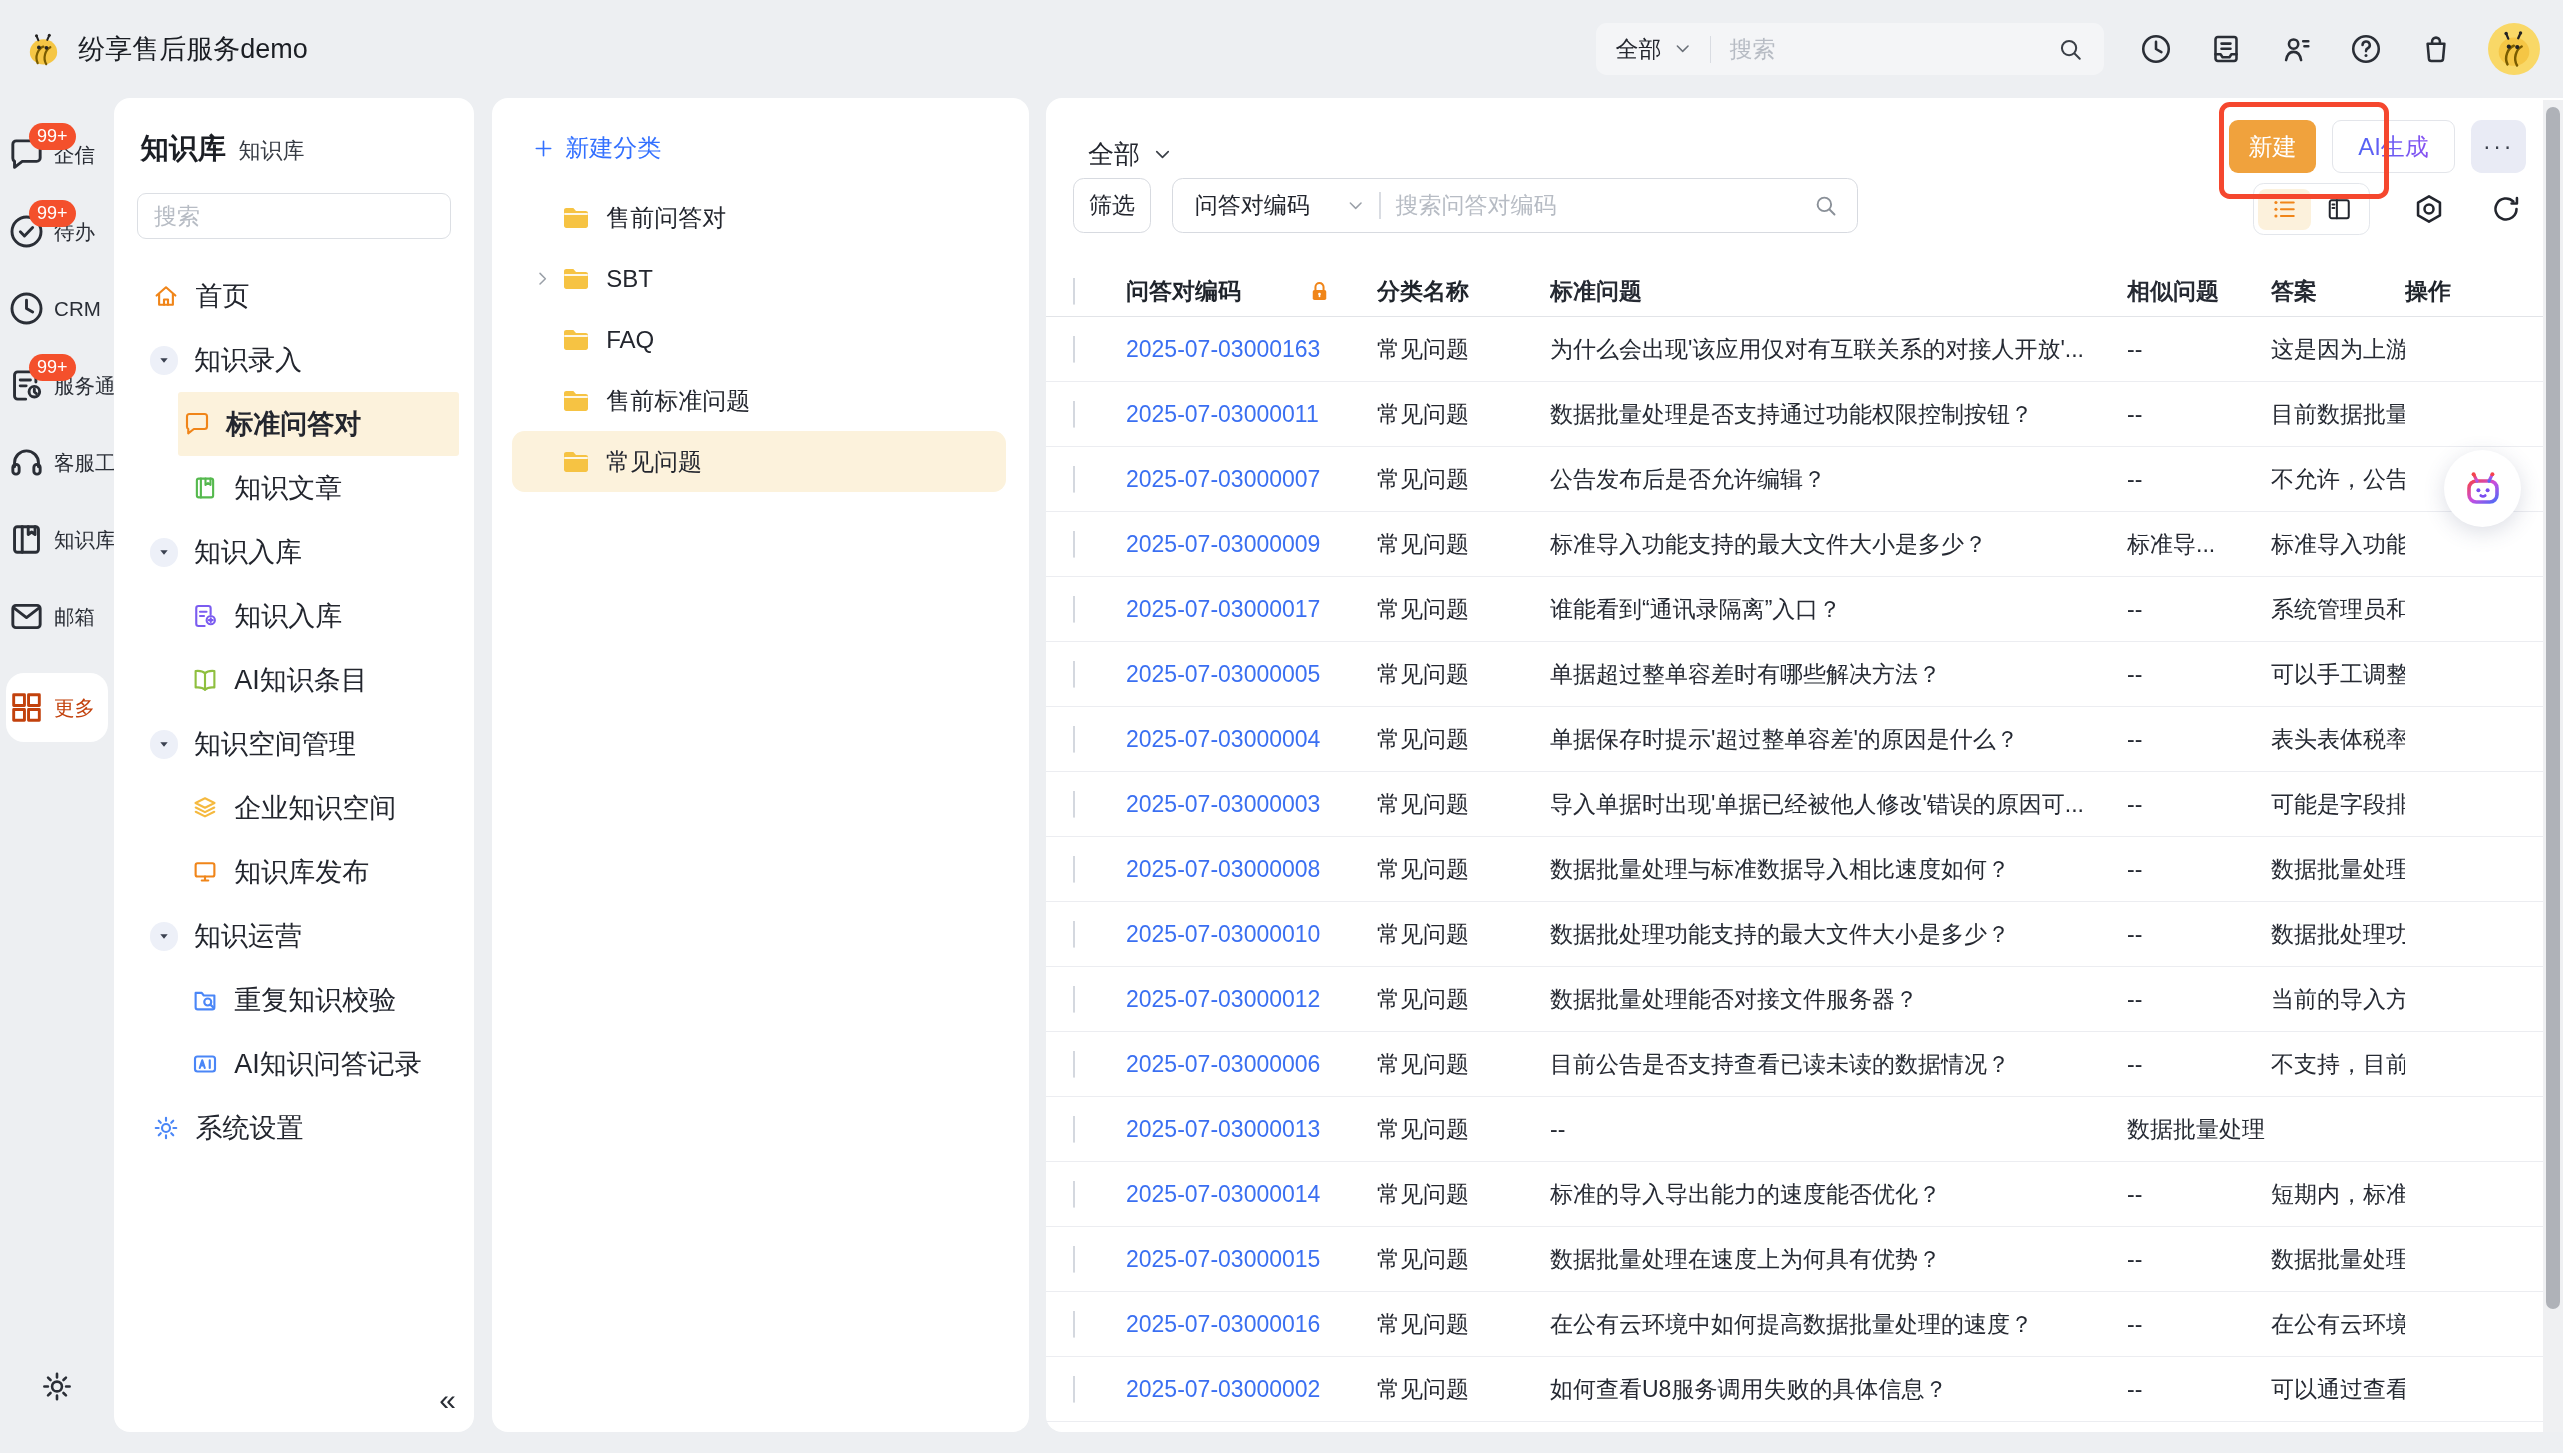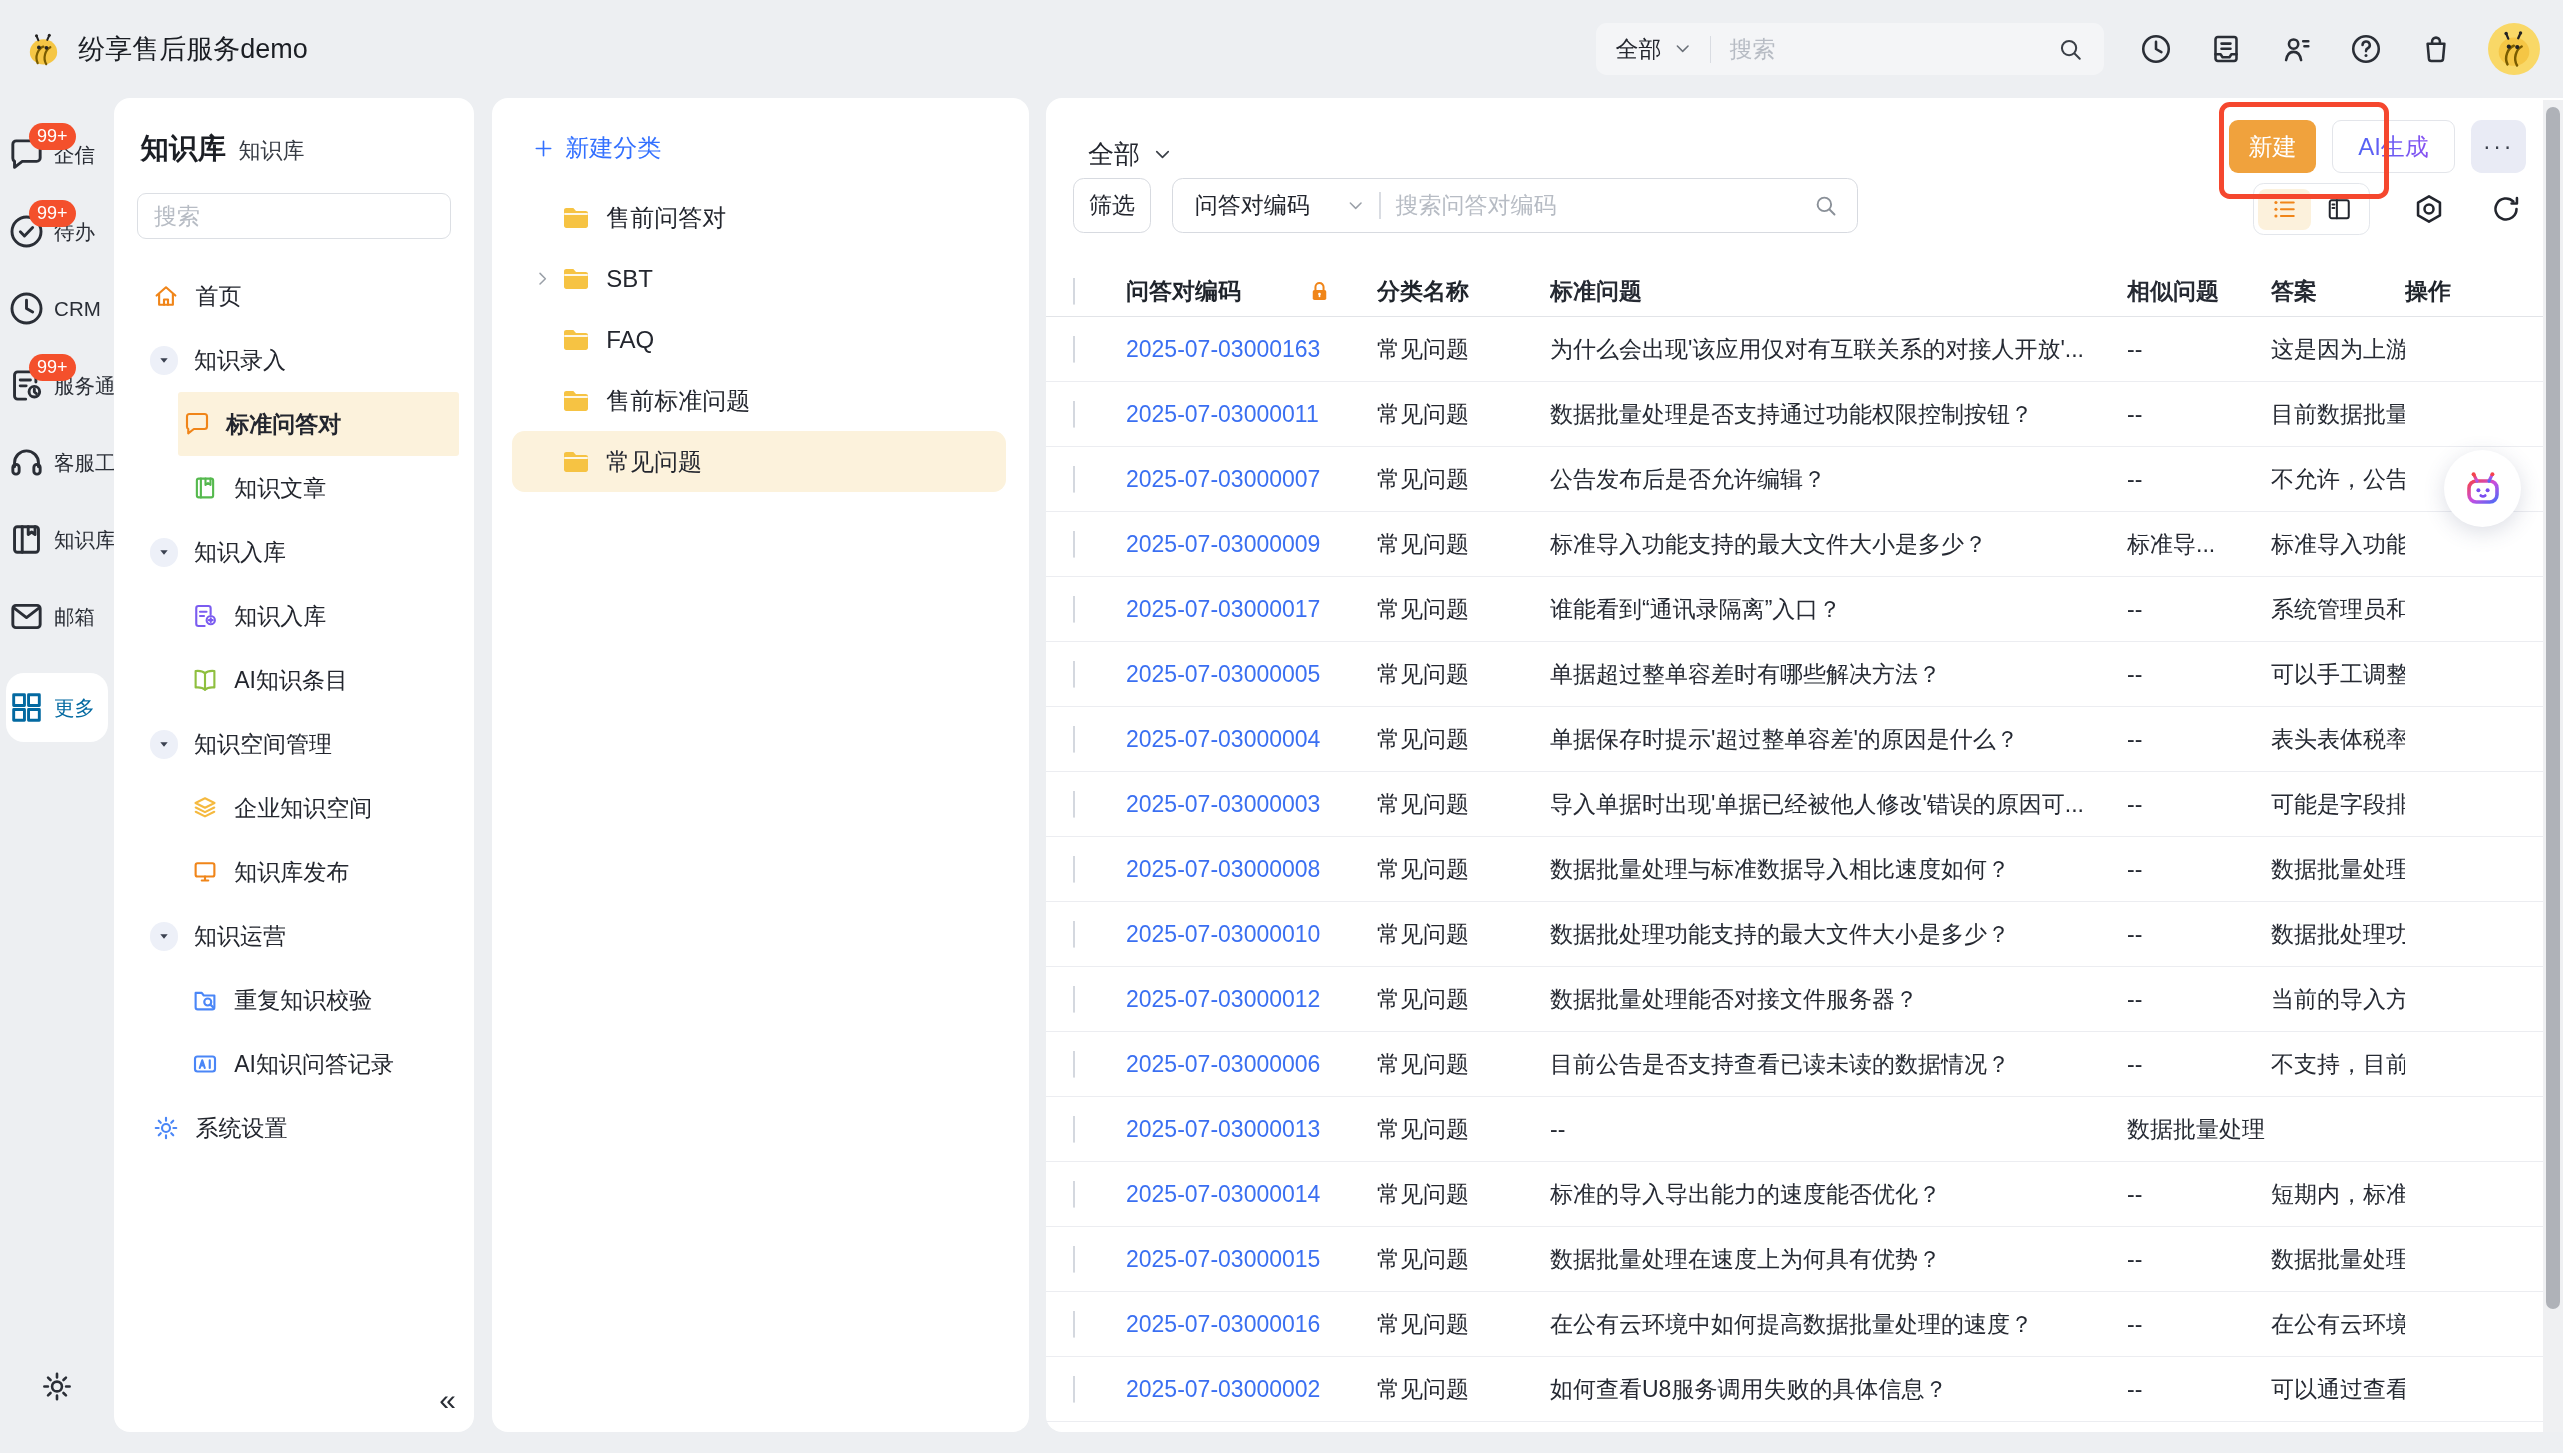--- a/index.html
+++ b/index.html
@@ -25,38 +25,38 @@
   .top-ic{width:36px;height:36px;color:#2A2E36;}
   .avatar{width:52px;height:52px;border-radius:50%;background:#F9D867;display:flex;align-items:center;justify-content:center;overflow:hidden;}
   .avatar .ic{width:46px;height:46px;}
 
   
   .rail{position:absolute;left:0;top:98px;bottom:0;width:114px;display:flex;flex-direction:column;align-items:center;padding-top:36px;box-sizing:border-box;}
   .rail-item{display:flex;flex-direction:row;align-items:center;gap:7.1px;margin-bottom:36px;cursor:pointer;position:relative;width:102px;}
   .rail-item .ric{width:41px;height:41px;color:#2A2E36;position:relative;}
   .rail-item .rlabel{font-size:20.5px;color:#2A2E36;white-space:nowrap;}
   .rail-item.active{background:#FFFFFF;border-radius:18px;padding:14.2px 0;margin-top:3.6px;}
-  .rail-item.active .ric,.rail-item.active .rlabel{color:#0369a1;}
+  .rail-item.active .ric,.rail-item.active .rlabel{color:#c2410c;}
   .badge{position:absolute;top:-10.7px;left:23px;background:#F4502C;color:#fff;font-size:18px;line-height:27px;height:27px;padding:0 8px;border-radius:14.2px;white-space:nowrap;}
   .rail-gear{position:absolute;bottom:48px;left:50%;transform:translateX(-50%);width:37px;height:37px;color:#2A2E36;cursor:pointer;}
 
   
   .card{position:absolute;top:98px;bottom:21.4px;background:#fff;border-radius:16px;box-sizing:border-box;}
   .nav-card{left:114px;width:360px;padding:27px 23px 0;}
   .cat-card{left:492px;width:537px;padding:27px 27px 0;}
   .main-card{left:1046px;right:0;border-radius:16px 0 0 16px;}
 
   
   .nav-title{display:flex;align-items:baseline;gap:12.5px;margin:5.3px 0 25px 3.6px;}
   .nav-title .t1{font-size:28.5px;font-weight:bold;color:#1B1E24;}
   .nav-title .t2{font-size:22px;color:#383D45;}
   .nav-search{width:100%;height:46px;border:1.8px solid #DCDFE4;border-radius:9px;box-sizing:border-box;font-size:23px;padding:0 16px;outline:none;color:#23262E;font-family:inherit;}
   .nav-search::placeholder{color:#B7BCC4;}
   .nav-list{margin-top:25px;}
-  .nrow{height:64px;display:flex;align-items:center;cursor:pointer;font-size:23px;color:#23262E;}
+  .nrow{height:64px;display:flex;align-items:center;cursor:pointer;font-size:27px;color:#23262E;}
   .nrow .nic{width:30px;height:30px;}
   .nrow.top{padding-left:14.2px;gap:14.2px;}
   .nrow.group{padding-left:12.5px;gap:16px;}
   .tri-circle{width:28.5px;height:28.5px;border-radius:50%;background:#EDF0F8;display:flex;align-items:center;justify-content:center;color:#3A4150;}
   .tri-circle .ic{width:16px;height:16px;}
   .nrow.child{padding-left:53px;gap:14.2px;}
   .nrow.child.active{background:#FCF2DC;border-radius:3px;margin-left:41px;padding-left:4px;width:281px;box-sizing:border-box;font-weight:bold;}
   .nav-collapse{position:absolute;right:18px;bottom:14.2px;font-size:30px;color:#2A2E36;cursor:pointer;}
 
   

